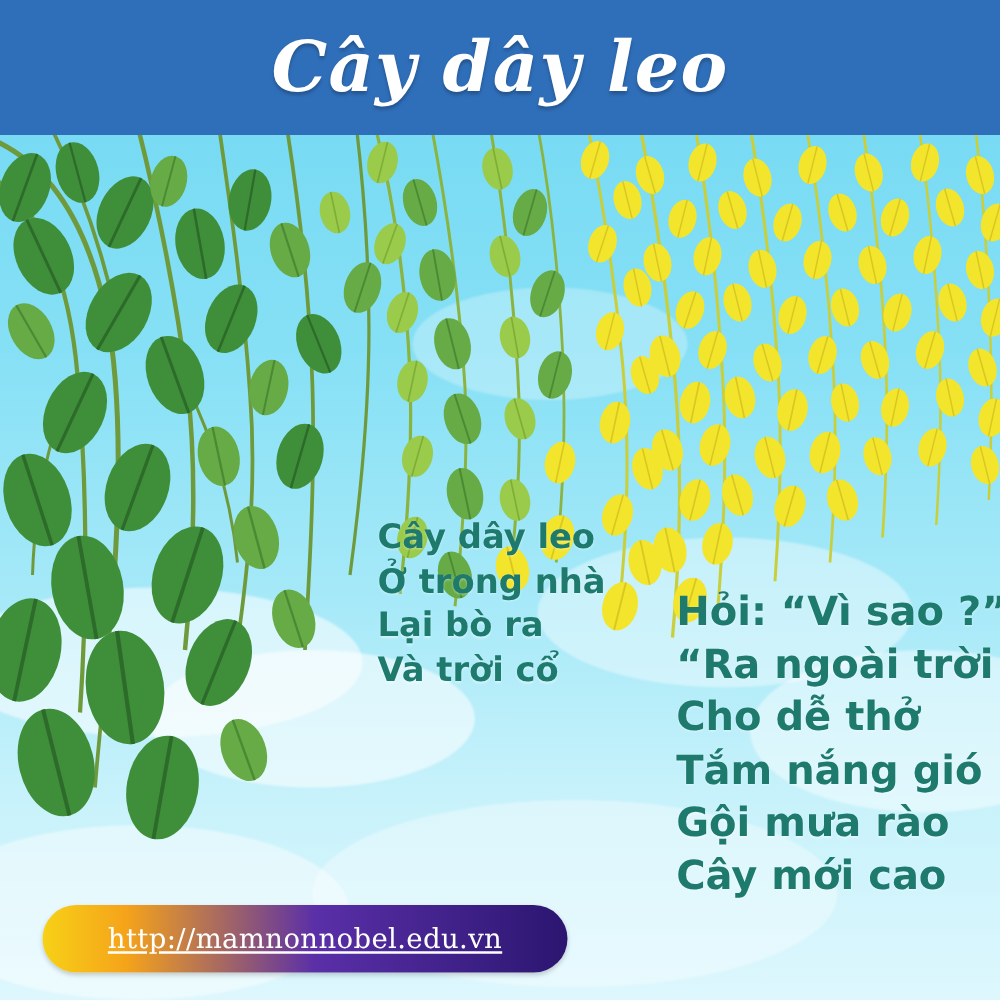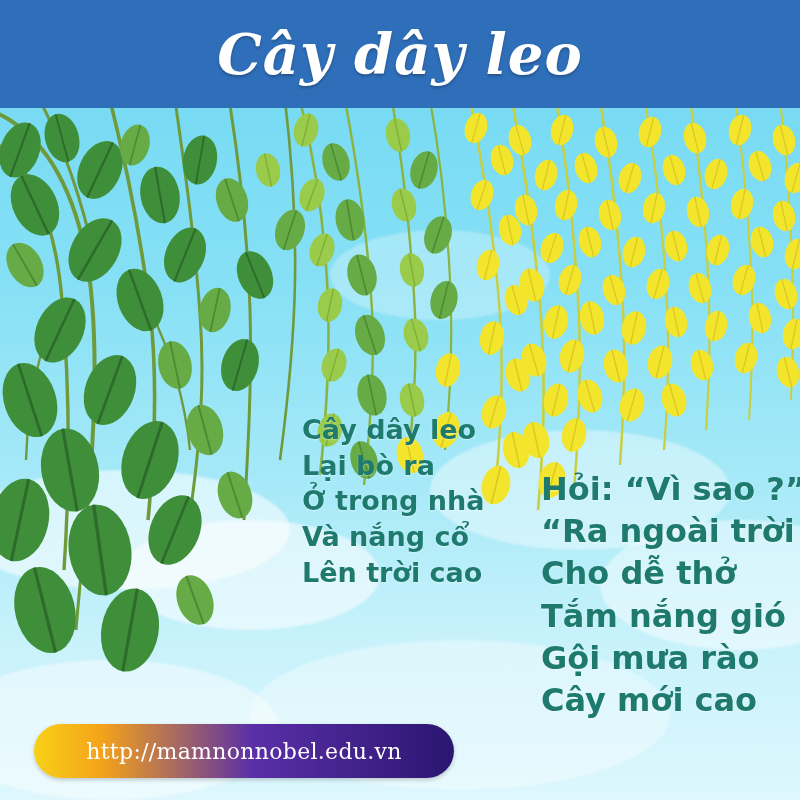--- a/index.html
+++ b/index.html
@@ -98,20 +98,21 @@
     align-items: center;
     justify-content: center;
     z-index: 45;
     box-shadow: 0 2px 4px rgba(0,0,0,0.2);
   }
   #url-text {
     color: #ffffff;
     font-family: "DejaVu Serif", serif;
     font-size: 22px;
     letter-spacing: 0.3px;
+    text-decoration: underline;
     text-underline-offset: 3px;
     text-align: right;
   }
 </style>
 </head>
 <body>
 
 <div id="poster">
 
   <div class="cloud c1"></div>
@@ -316,24 +317,23 @@
       </g>
     </g>
   </svg>
 
   <div id="titlebar">
     <div id="title">Cây dây leo</div>
   </div>
 
   <div class="poem" id="poem-left">
     <div class="line">Cây dây leo</div>
+    <div class="line">Ở trong nhà</div>
     <div class="line">Lại bò ra</div>
-    <div class="line">Ở trong nhà</div>
-    <div class="line">Và nắng cổ</div>
-    <div class="line">Lên trời cao</div>
+    <div class="line">Và trời cổ</div>
   </div>
 
   <div class="poem" id="poem-right">
     <div class="line">Hỏi: “Vì sao ?”</div>
     <div class="line">“Ra ngoài trời</div>
     <div class="line">Cho dễ thở</div>
     <div class="line">Tắm nắng gió</div>
     <div class="line">Gội mưa rào</div>
     <div class="line">Cây mới cao</div>
   </div>

